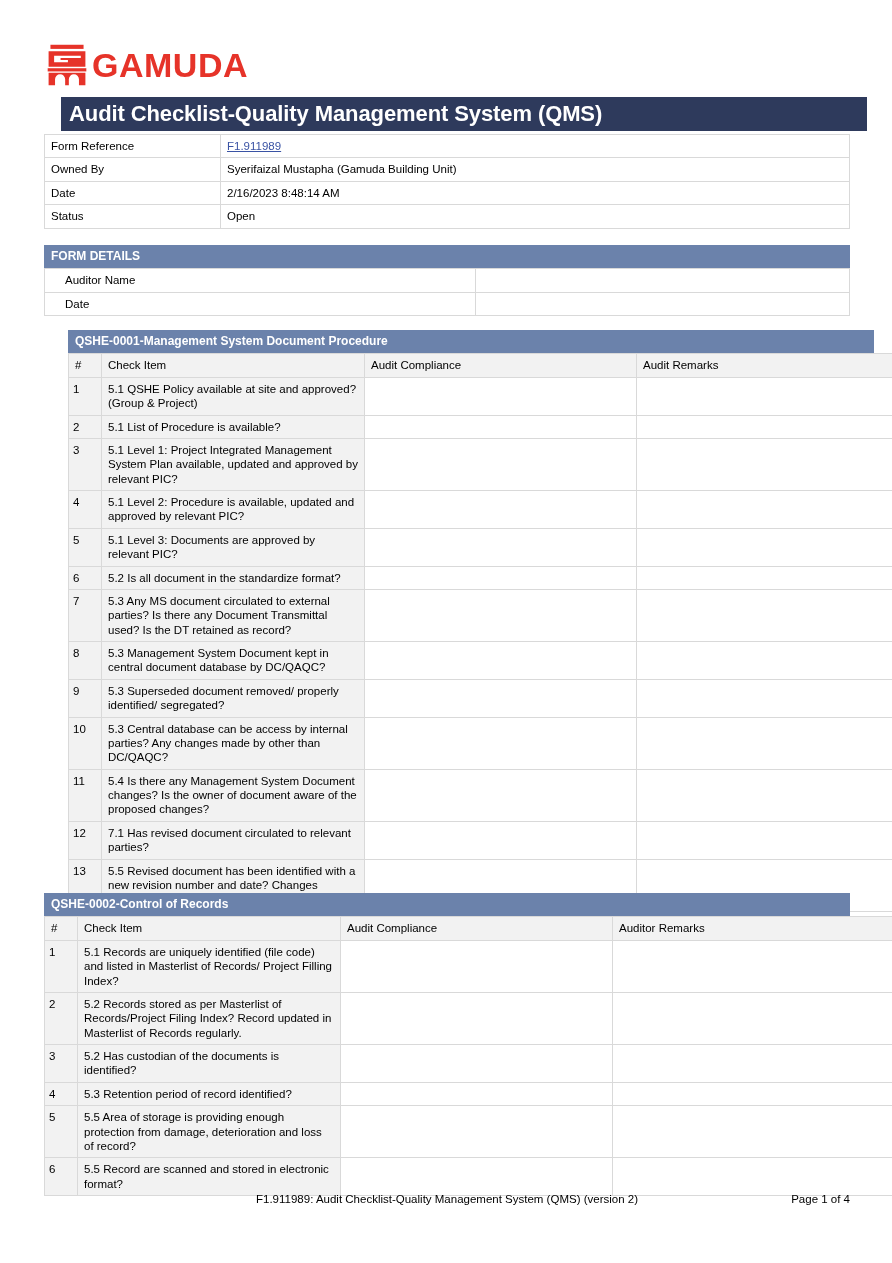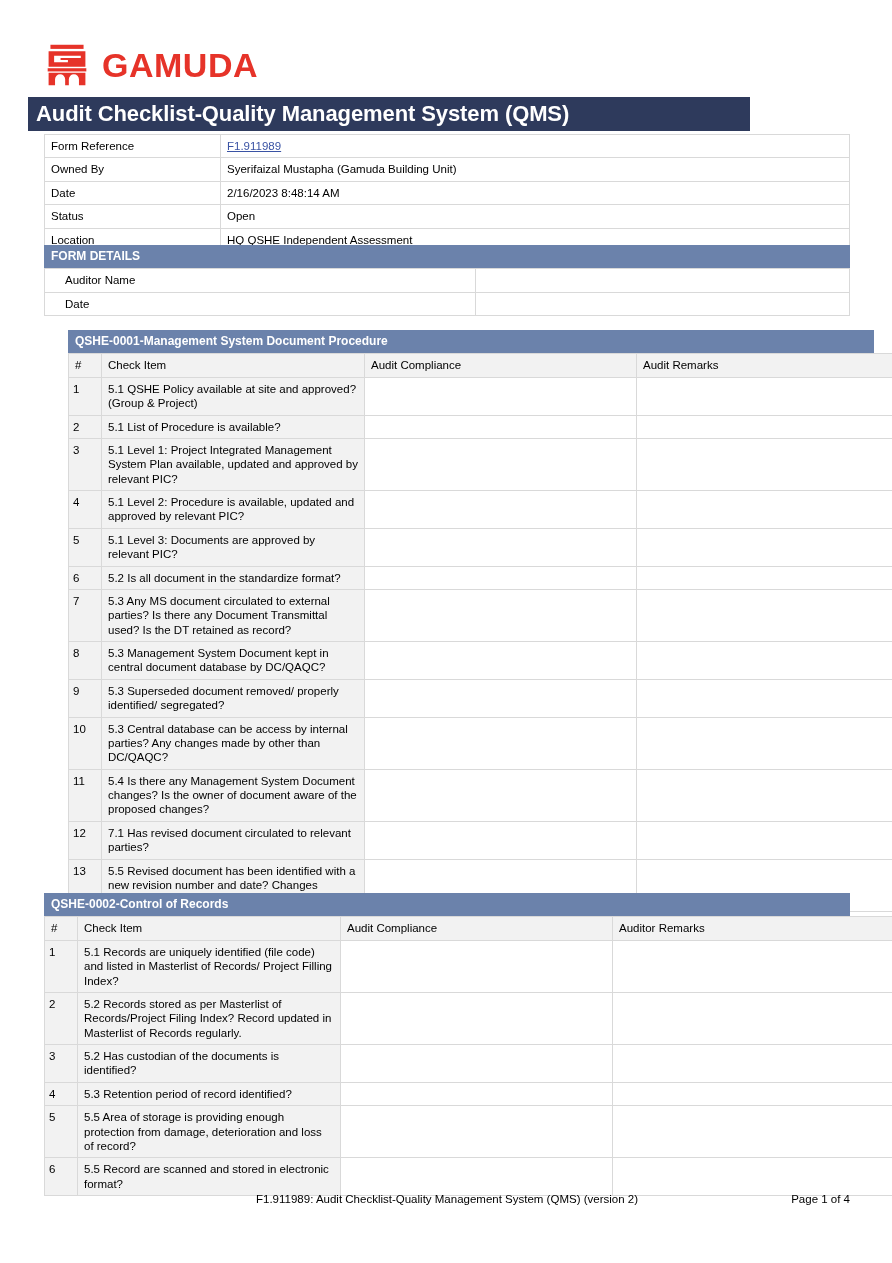--- a/index.html
+++ b/index.html
@@ -25,42 +25,42 @@
   }
 
   
   .logo-row {
     position: absolute;
     left: 44px;
     top: 38px;
     height: 54px;
     display: flex;
     align-items: center;
-    gap: 12px;
+    gap: 2px;
   }
   .logo-mark {
     width: 46px;
     height: 46px;
     flex: 0 0 auto;
   }
   .logo-word {
     font-family: "Liberation Sans", sans-serif;
     font-size: 34px;
     font-weight: bold;
     letter-spacing: 0.5px;
     color: #e63329;
     line-height: 1;
   }
 
   
   .title-bar {
     position: absolute;
-    left: 28px;
+    left: 61px;
     top: 97px;
-    width: 722px;
+    width: 806px;
     height: 34px;
     background: #2e3a5c;
     display: flex;
     align-items: center;
     box-sizing: border-box;
     padding-left: 8px;
   }
   .title-bar-text {
     color: #ffffff;
     font-size: 22px;
@@ -208,24 +208,20 @@
             <td class="info-label">Owned By</td>
             <td>Syerifaizal Mustapha (Gamuda Building Unit)</td>
           </tr>
           <tr>
             <td class="info-label">Date</td>
             <td>2/16/2023 8:48:14 AM</td>
           </tr>
           <tr>
             <td class="info-label">Status</td>
             <td>Open</td>
-          </tr>
-          <tr>
-            <td class="info-label">Location</td>
-            <td>HQ QSHE Independent Assessment</td>
           </tr>
         </tbody>
     </table>
   </div>
 
   <div class="form-details-wrap">
     <div class="sec-bar">FORM DETAILS</div>
     <table class="grid fd-table">
       <tbody id="fd-body">
           <tr>

